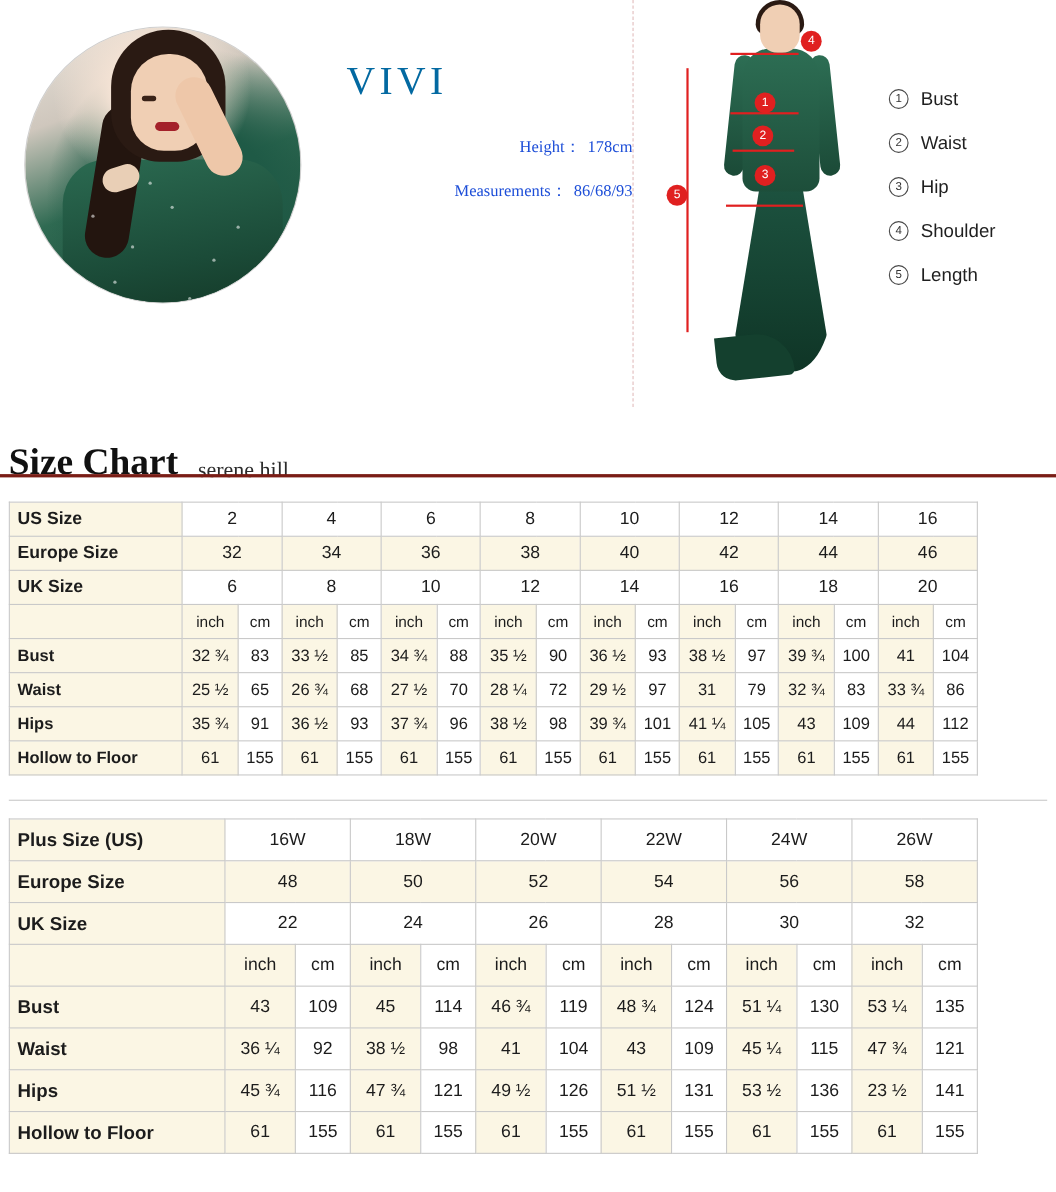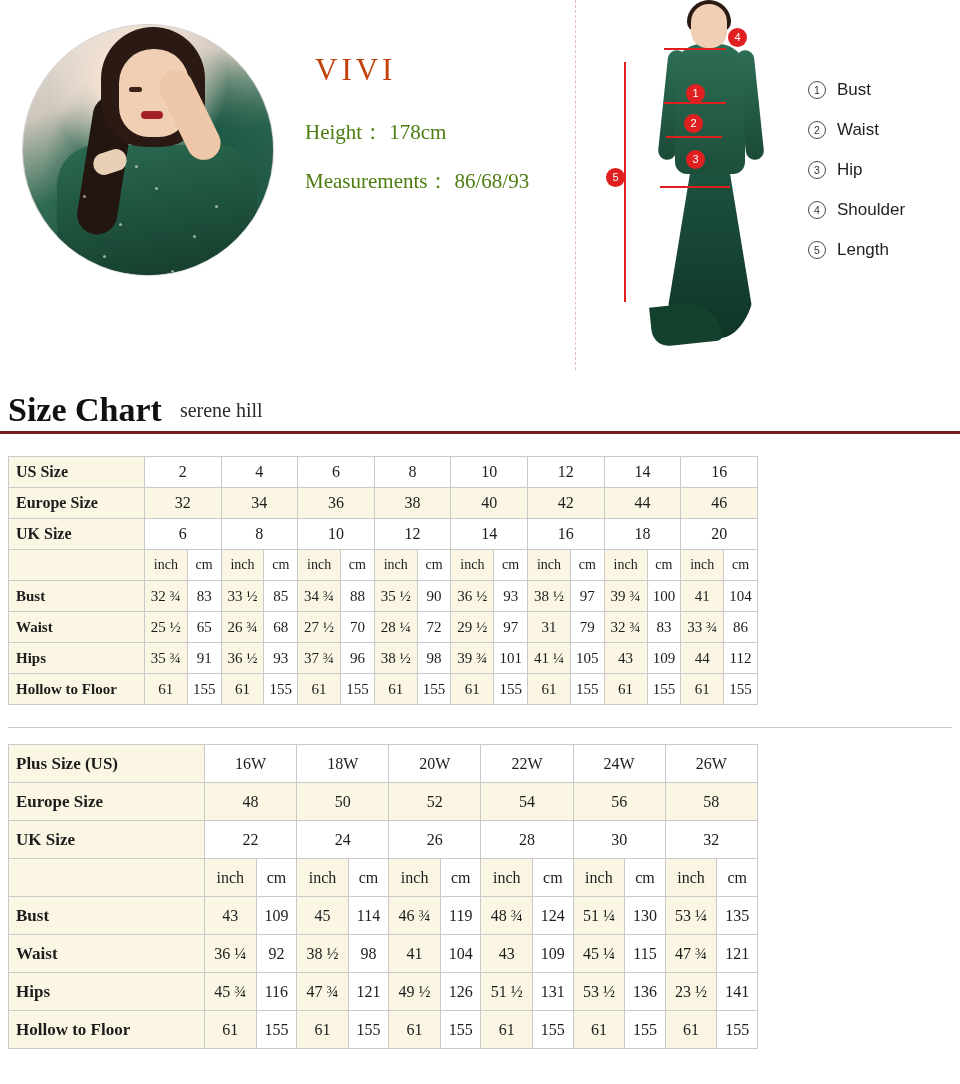--- a/index.html
+++ b/index.html
@@ -116,30 +116,31 @@
   }
 
   .model-text {
     position: absolute;
     left: 305px;
     top: 52px;
     width: 270px;
   }
   .brand {
     font-family: "Liberation Serif", serif;
-    font-size: 31px;
+    font-size: 36px;
     letter-spacing: 4px;
-    color: #c2410c;
+    color: #0369a1;
     margin: 0 0 30px 10px;
   }
   .spec-line {
-    font-size: 21px;
-    color: #4d7c0f;
+    font-size: 15px;
+    color: #1d4ed8;
     margin-bottom: 21px;
     white-space: nowrap;
+    text-align: right;
   }
   .spec-val { margin-left: 6px; }
 
   
   .diagram {
     position: relative;
     width: 385px;
     border-left: 1px dashed #e2bcbc;
   }
   .figure {
@@ -232,21 +233,21 @@
     margin-right: 11px;
     color: #333;
   }
 
   
   .chart-head {
     position: relative;
     margin: 10px 0 0 0;
     padding: 0 0 0 8px;
     display: flex;
-    align-items: center;
+    align-items: flex-end;
     height: 60px;
   }
   .chart-head:after {
     content: "";
     position: absolute;
     left: 0; right: 0; bottom: 6px;
     height: 3px;
     background: #7a1d16;
   }
   .chart-title {
@@ -257,23 +258,23 @@
   }
   .chart-sub {
     font-size: 20px;
     margin-left: 18px;
     color: #2b2b2b;
   }
 
   
   table {
     border-collapse: collapse;
-    width: 750px;
+    width: 881px;
     margin: 16px 8px 0 8px;
-    font-family: Liberation Serif, serif;
+    font-family: Liberation Sans, sans-serif;
   }
   table td, table th {
     border: 1px solid #c9c9c9;
     text-align: center;
     font-size: 15px;
     color: #1c1c1c;
     font-weight: normal;
     height: 31px;
     padding: 0 2px;
   }

